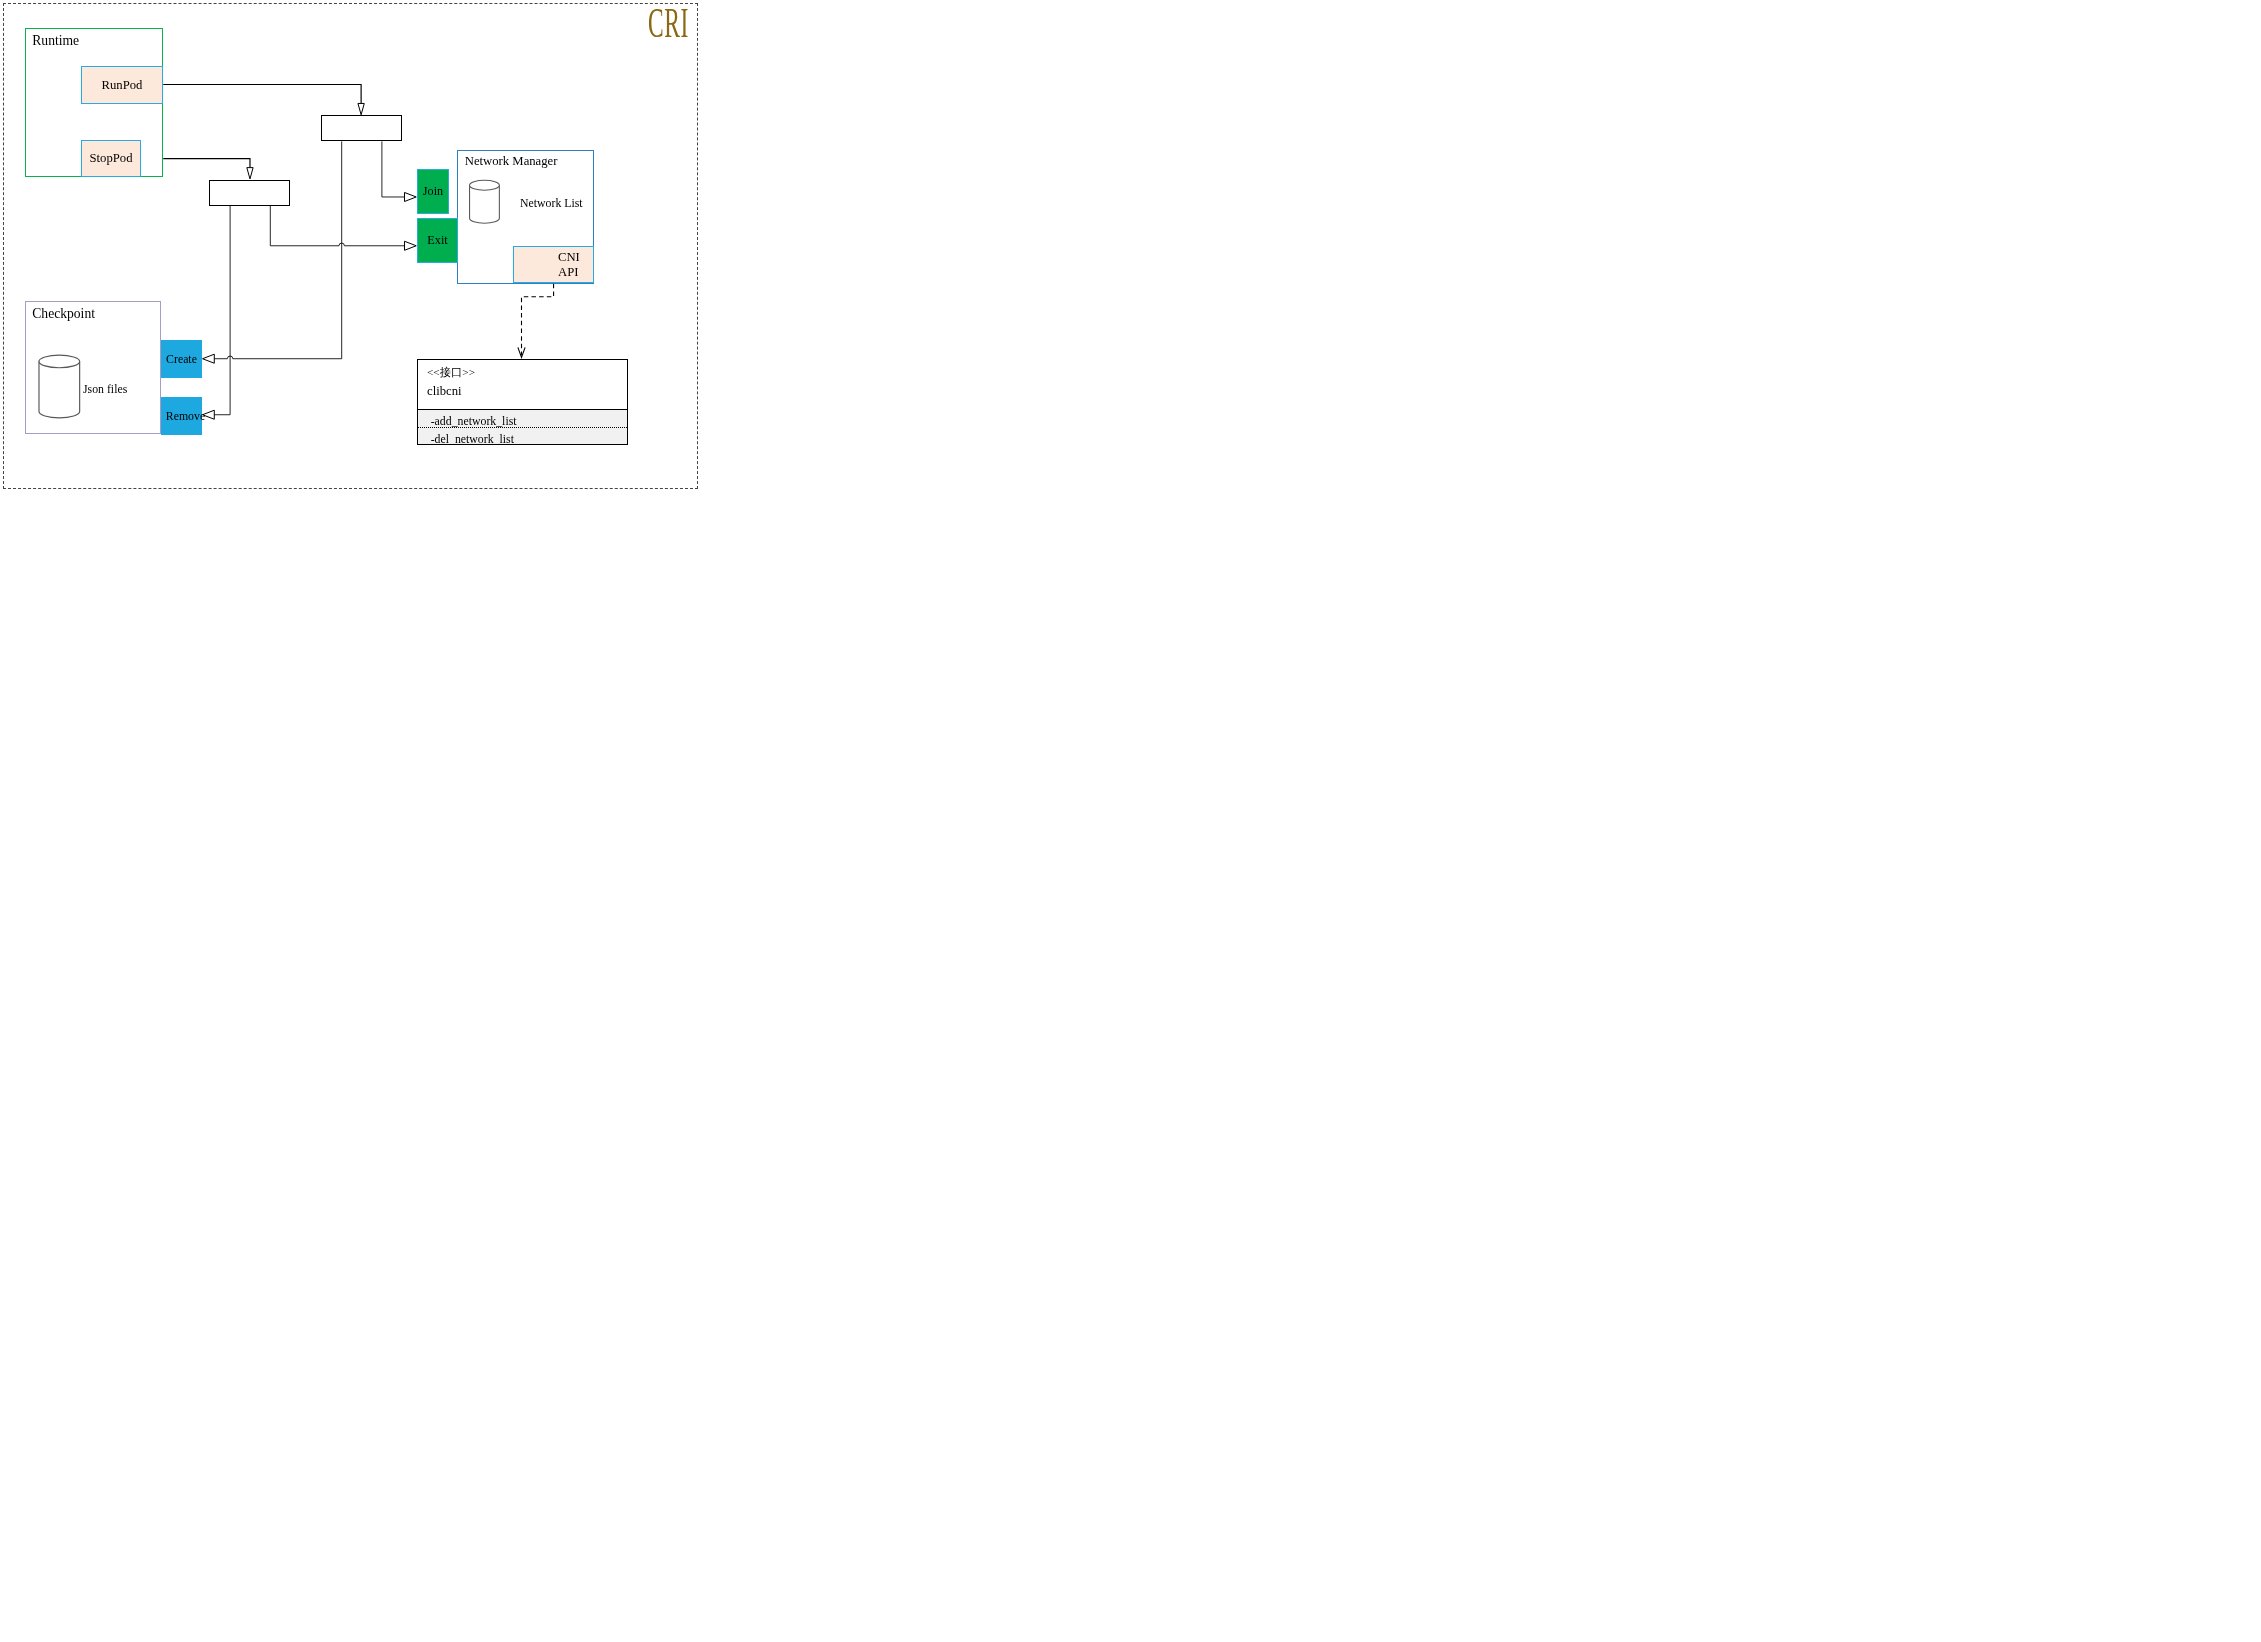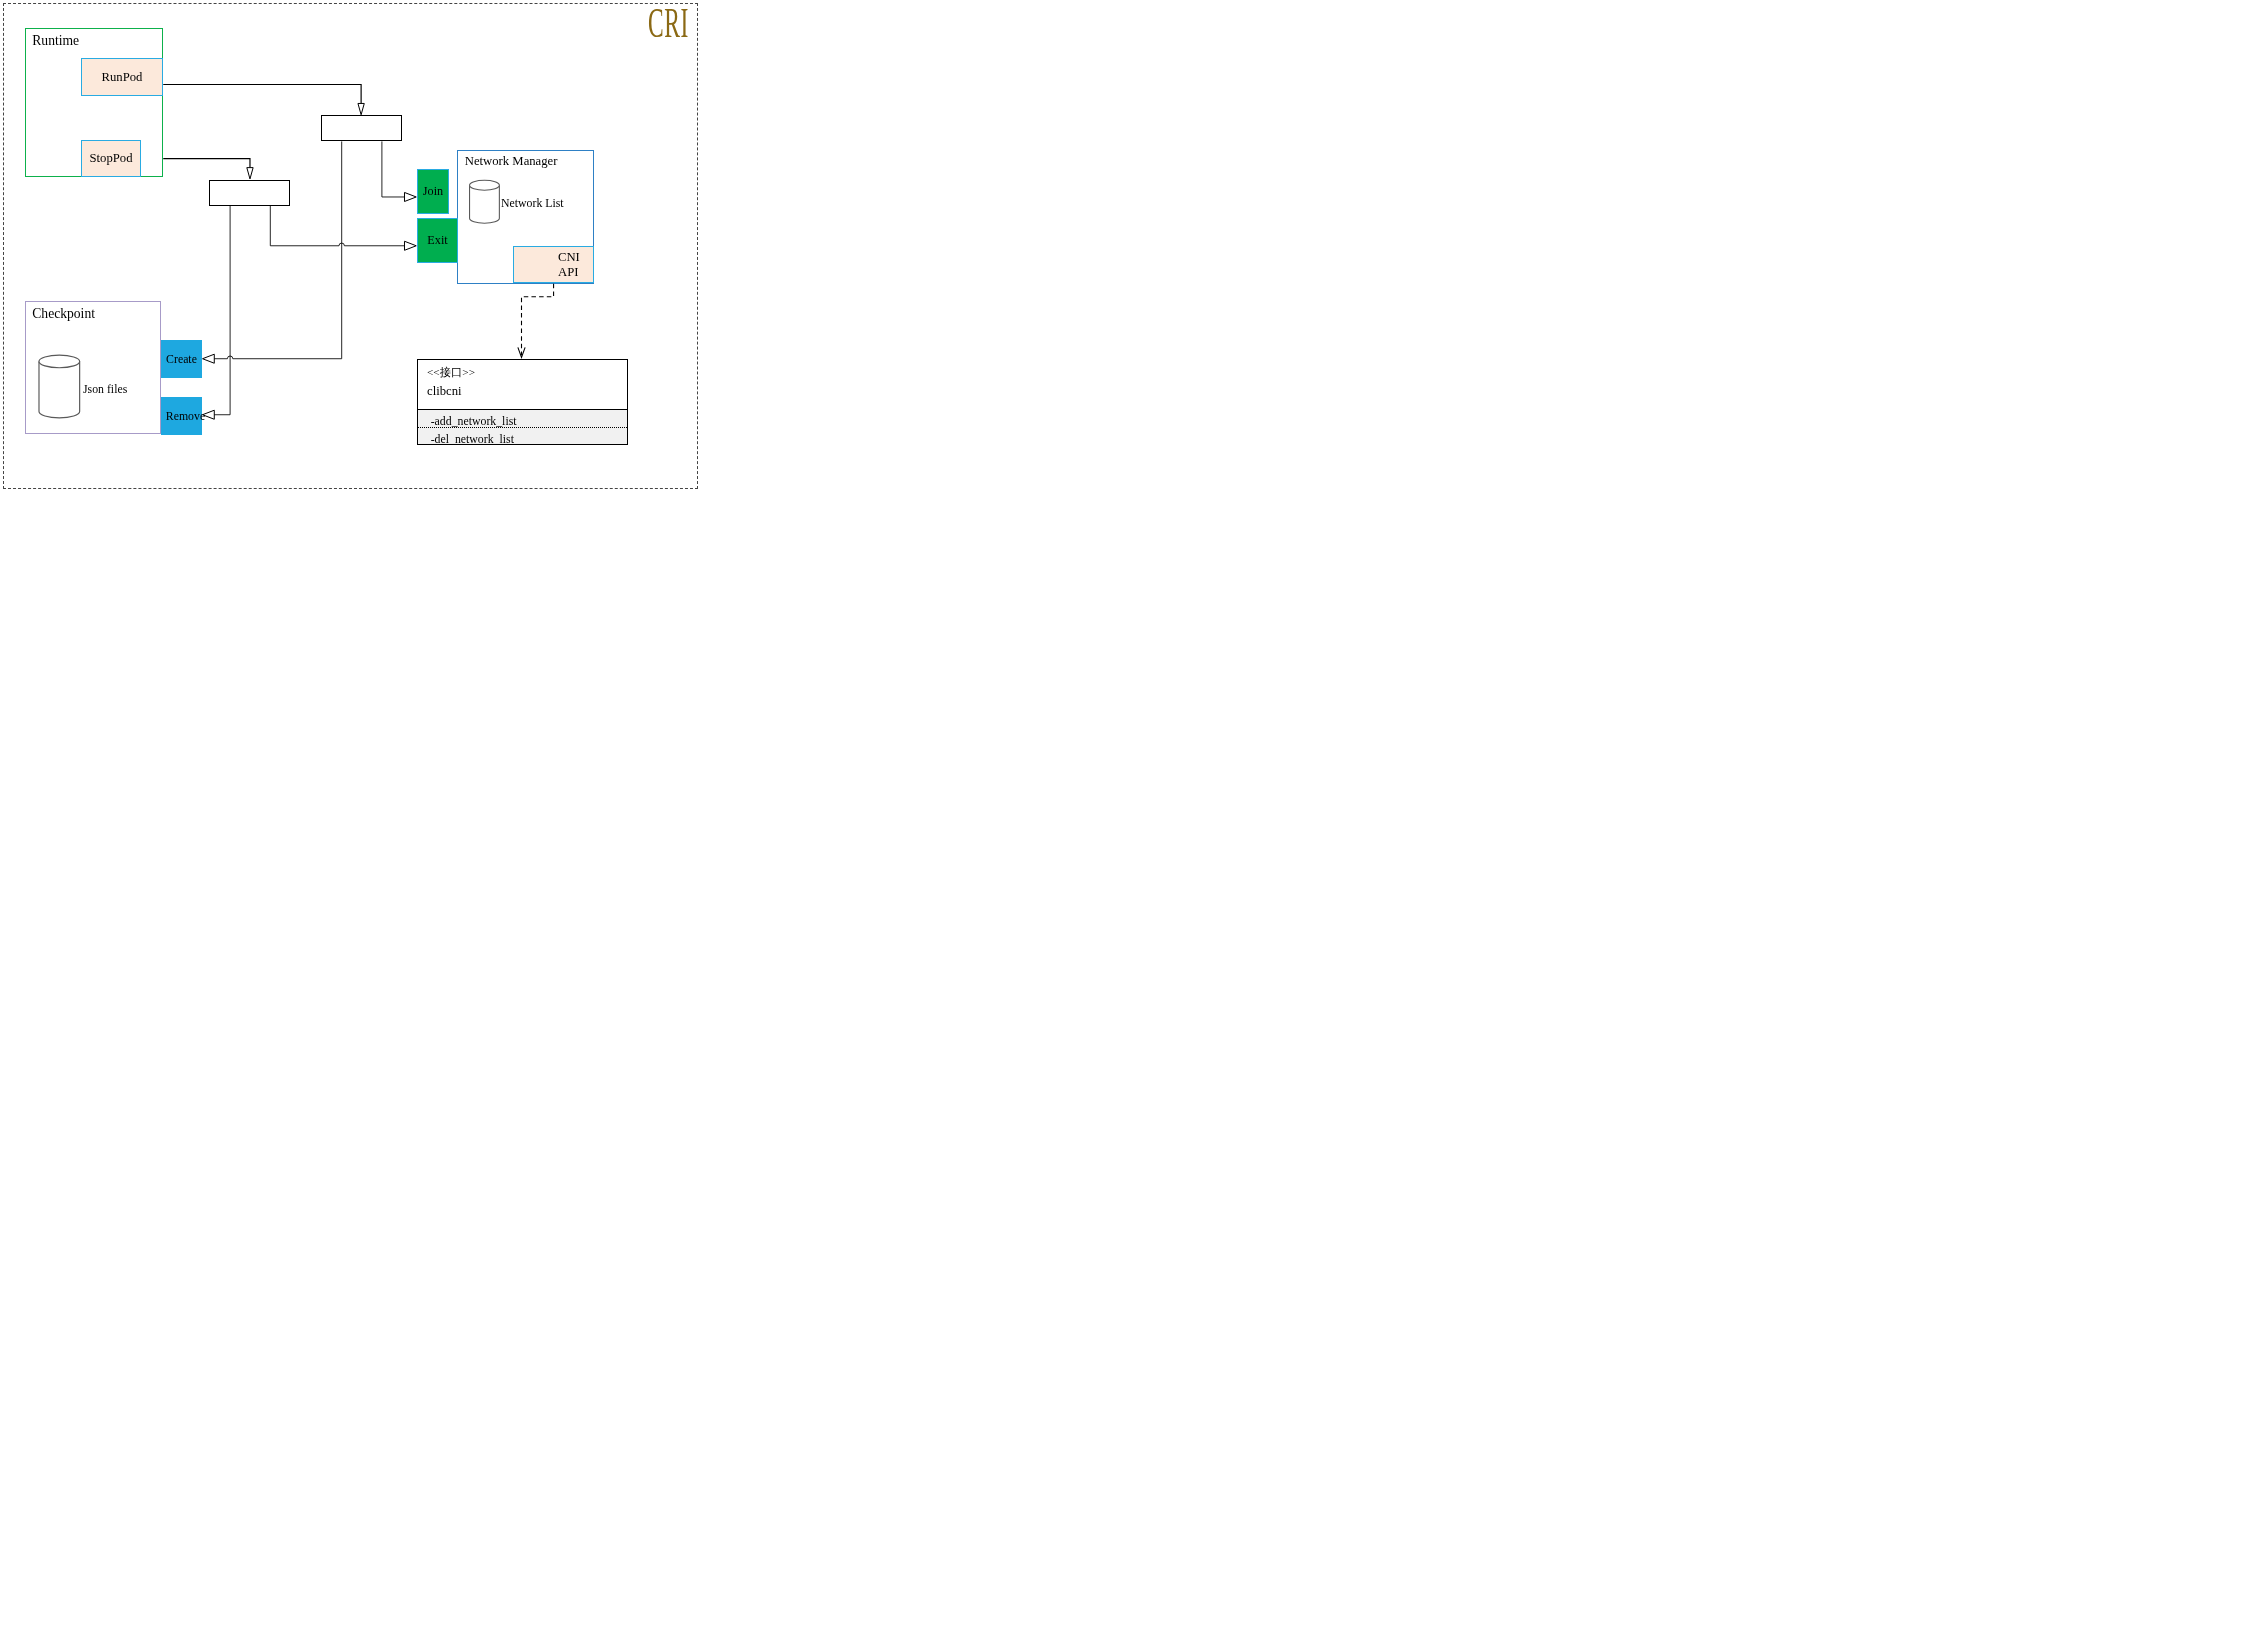--- a/index.html
+++ b/index.html
@@ -10,21 +10,21 @@
 
   .box{position:absolute;box-sizing:border-box;}
   .grouplabel{position:absolute;font-size:13.6px;color:#000;white-space:nowrap;line-height:1;}
 
   .runtime{left:25px;top:28px;width:138px;height:149px;border:0.7px solid var(--runtime_border);background:transparent;}
   .checkpoint{left:25px;top:301px;width:136px;height:133px;border:0.7px solid var(--checkpoint_border);background:#fff;}
   .nm{left:457px;top:150px;width:137px;height:134px;border:0.7px solid var(--nm_border);background:#fff;}
 
   .peachbox{background:var(--peach_fill);border:0.7px solid var(--cyan_border);
     display:flex;align-items:center;justify-content:center;font-size:12.7px;color:#000;}
-  .runpod{left:81px;top:58px;width:82px;height:38px;}
+  .runpod{left:81px;top:66px;width:82px;height:38px;}
   .stoppod{left:81px;top:140px;width:60px;height:37px;}
   .cniapi{left:513px;top:246px;width:81px;height:37px;padding-left:44px;}
 
   .greenbox{background:var(--green_fill);border:0.5px solid var(--cyan_border);
     display:flex;align-items:center;justify-content:center;font-size:12.2px;color:#000;}
   .join{left:417px;top:169px;width:32px;height:45px;}
   .exit{left:417px;top:218px;width:41px;height:45px;}
 
   .bluebox{background:var(--blue_fill);border:none;
     display:flex;align-items:center;justify-content:center;font-size:11.8px;color:#000;}
@@ -76,21 +76,21 @@
   </div>
   <div class="box greenbox join">
     <span>Join</span>
   </div>
   <div class="box greenbox exit">
     <span>Exit</span>
   </div>
   <div class="box peachbox cniapi">
     <span>CNI API</span>
   </div>
-  <div class="cyl-label" style="left:501px;top:196px;">Network List</div>
+  <div class="cyl-label" style="left:501px;top:196px;padding-left:19px;">Network List</div>
 
   <div class="box checkpoint">
     <div class="grouplabel" style="left:6.3px;top:4.5px;">Checkpoint</div>
   </div>
   <div class="box bluebox create">
     <span>Create</span>
   </div>
   <div class="box bluebox remove">
     <span>Remove</span>
   </div>

